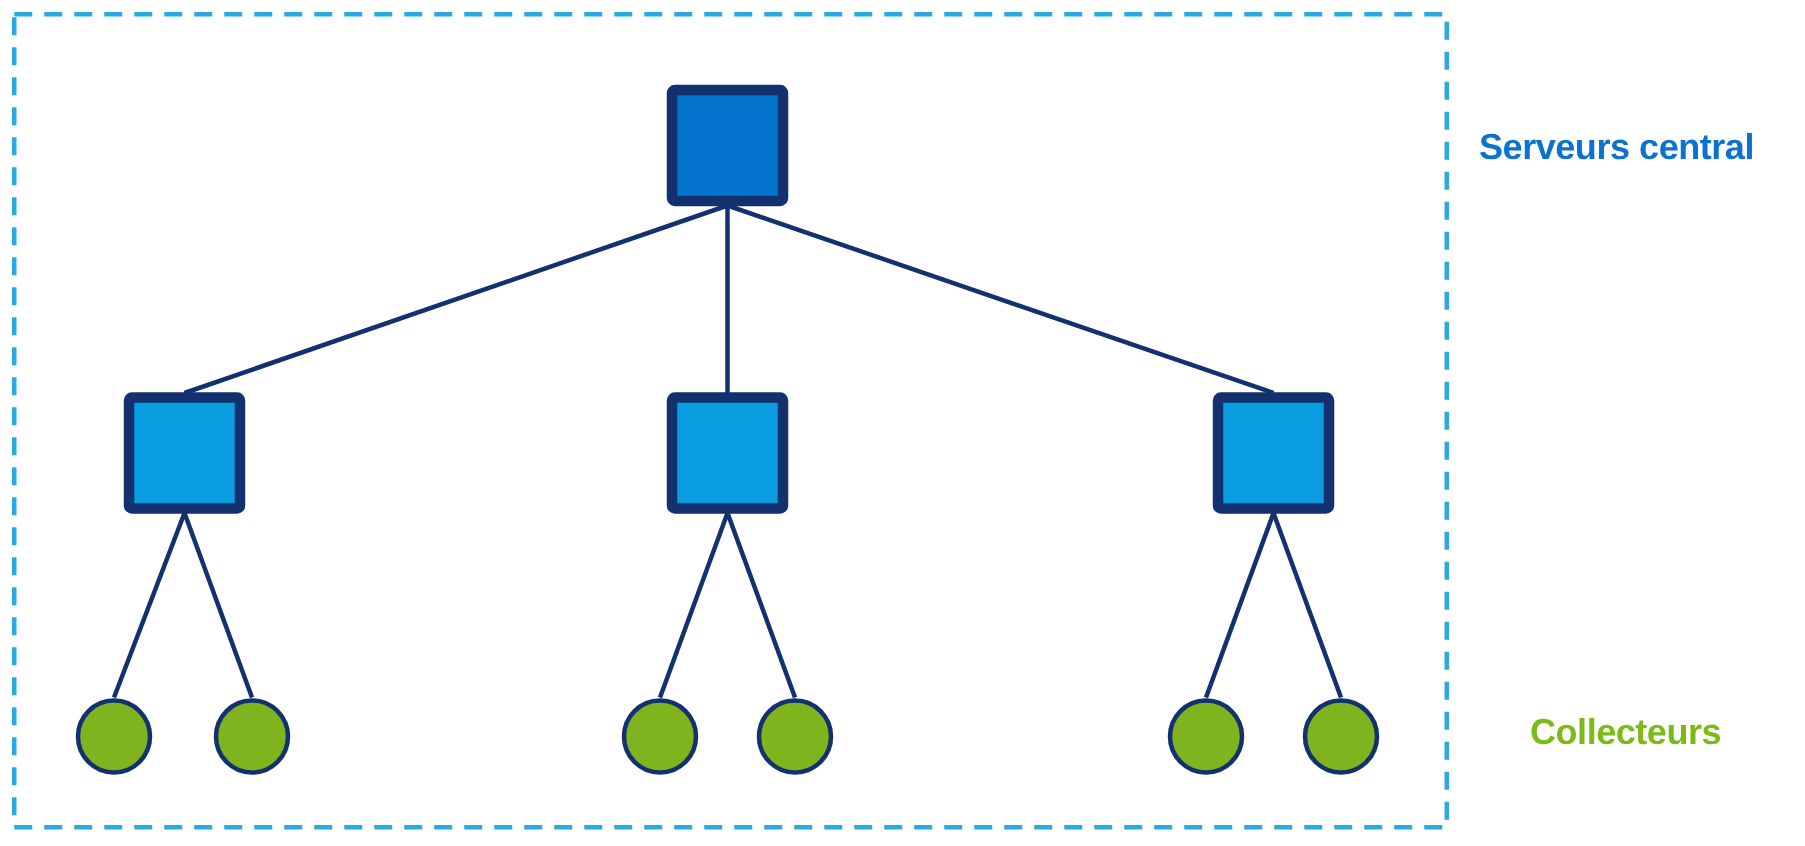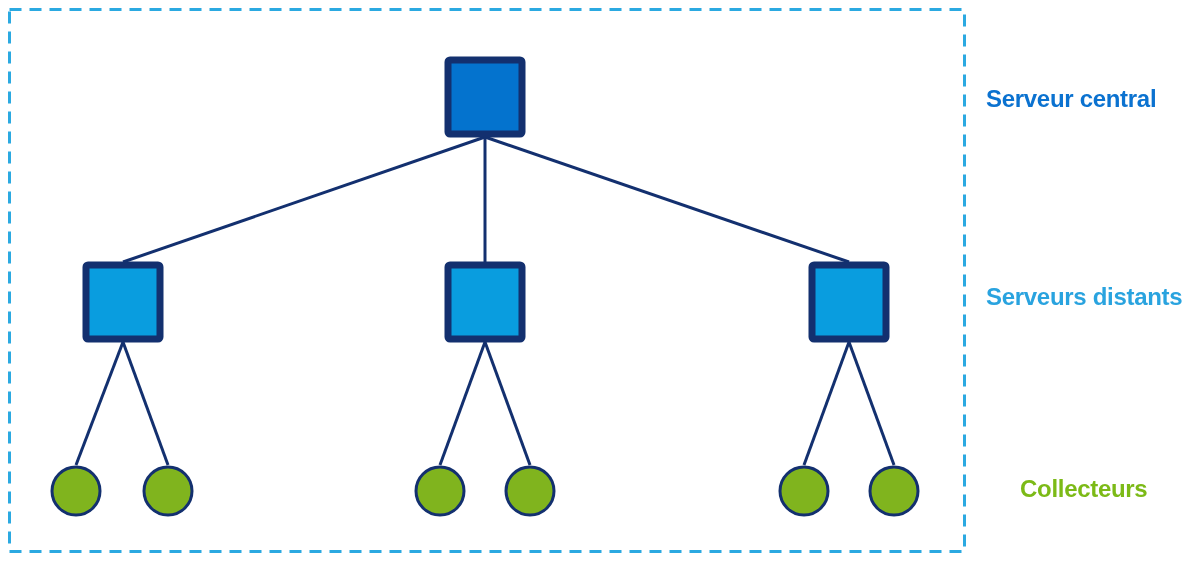--- a/index.html
+++ b/index.html
@@ -58,19 +58,18 @@
         <rect x="812" y="265" width="74" height="74" rx="2" stroke-width="7" fill="#099ddf" stroke="#13306f"></rect>
         <circle cx="76" cy="491" r="24" stroke-width="3" fill="#80b41e" stroke="#13306f"></circle>
         <circle cx="168" cy="491" r="24" stroke-width="3" fill="#80b41e" stroke="#13306f"></circle>
         <circle cx="440" cy="491" r="24" stroke-width="3" fill="#80b41e" stroke="#13306f"></circle>
         <circle cx="530" cy="491" r="24" stroke-width="3" fill="#80b41e" stroke="#13306f"></circle>
         <circle cx="804" cy="491" r="24" stroke-width="3" fill="#80b41e" stroke="#13306f"></circle>
         <circle cx="894" cy="491" r="24" stroke-width="3" fill="#80b41e" stroke="#13306f"></circle>
       </g>
   </svg>
 
-  <div class="level-label label-central">Serveur central</div>
+  <div class="level-label label-central">Serveurs central</div>
 
-  <div class="level-label label-distants">Serveurs distants</div>
 
   <div class="level-label label-collecteurs">Collecteurs</div>
 
 </div>
 
 </body></html>

